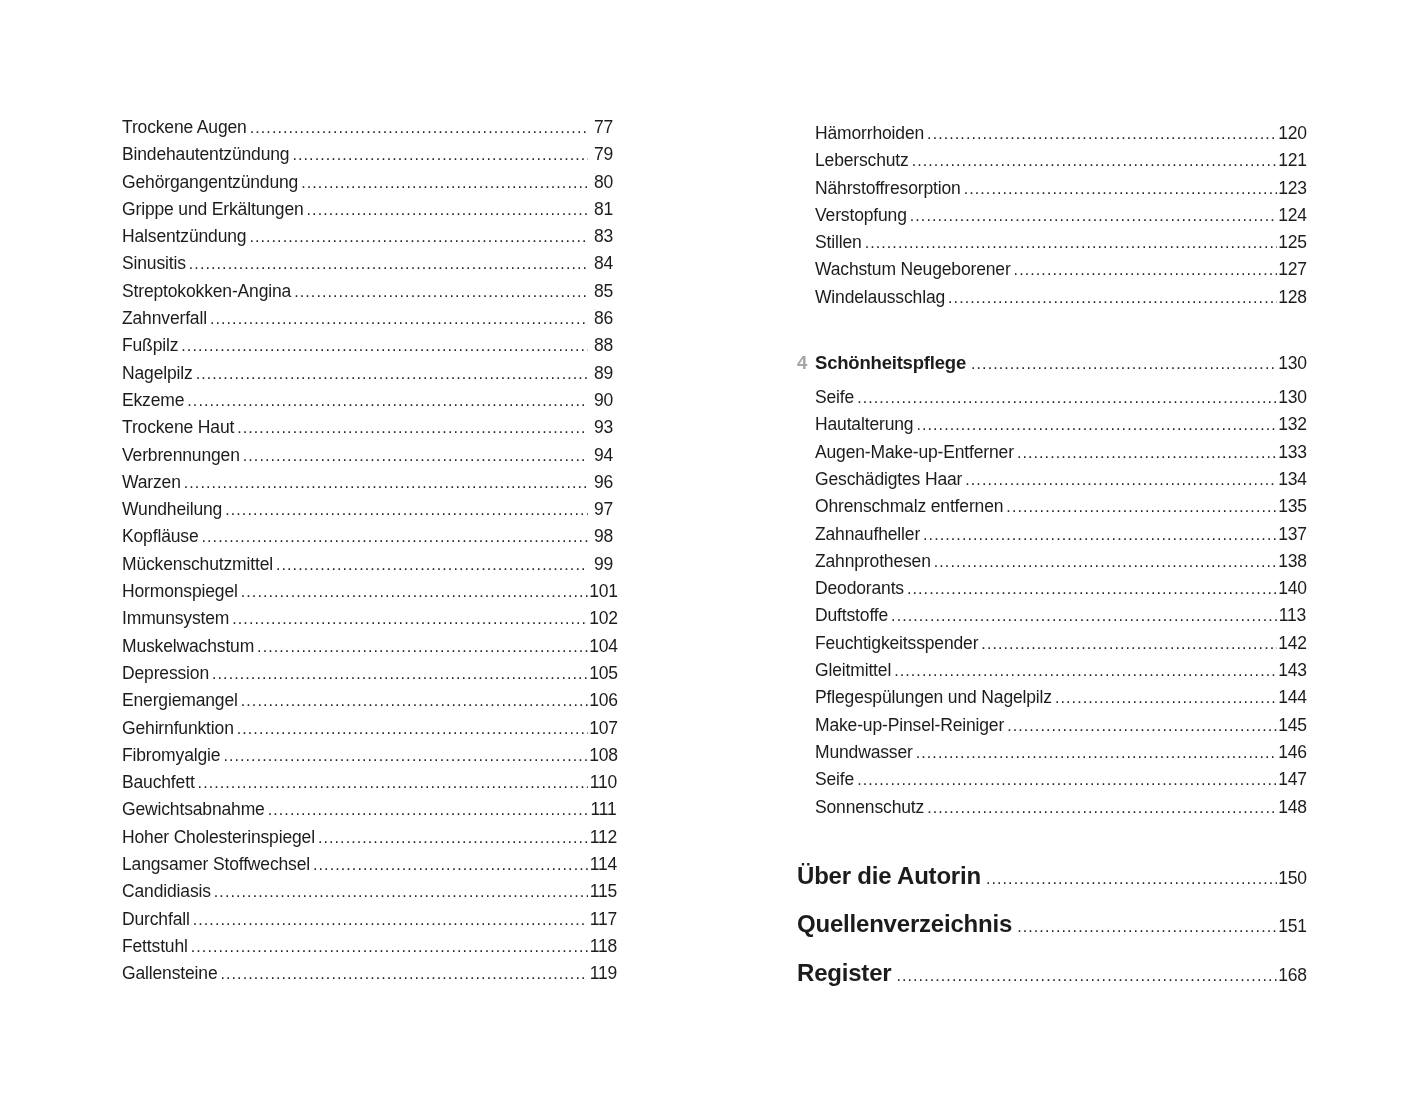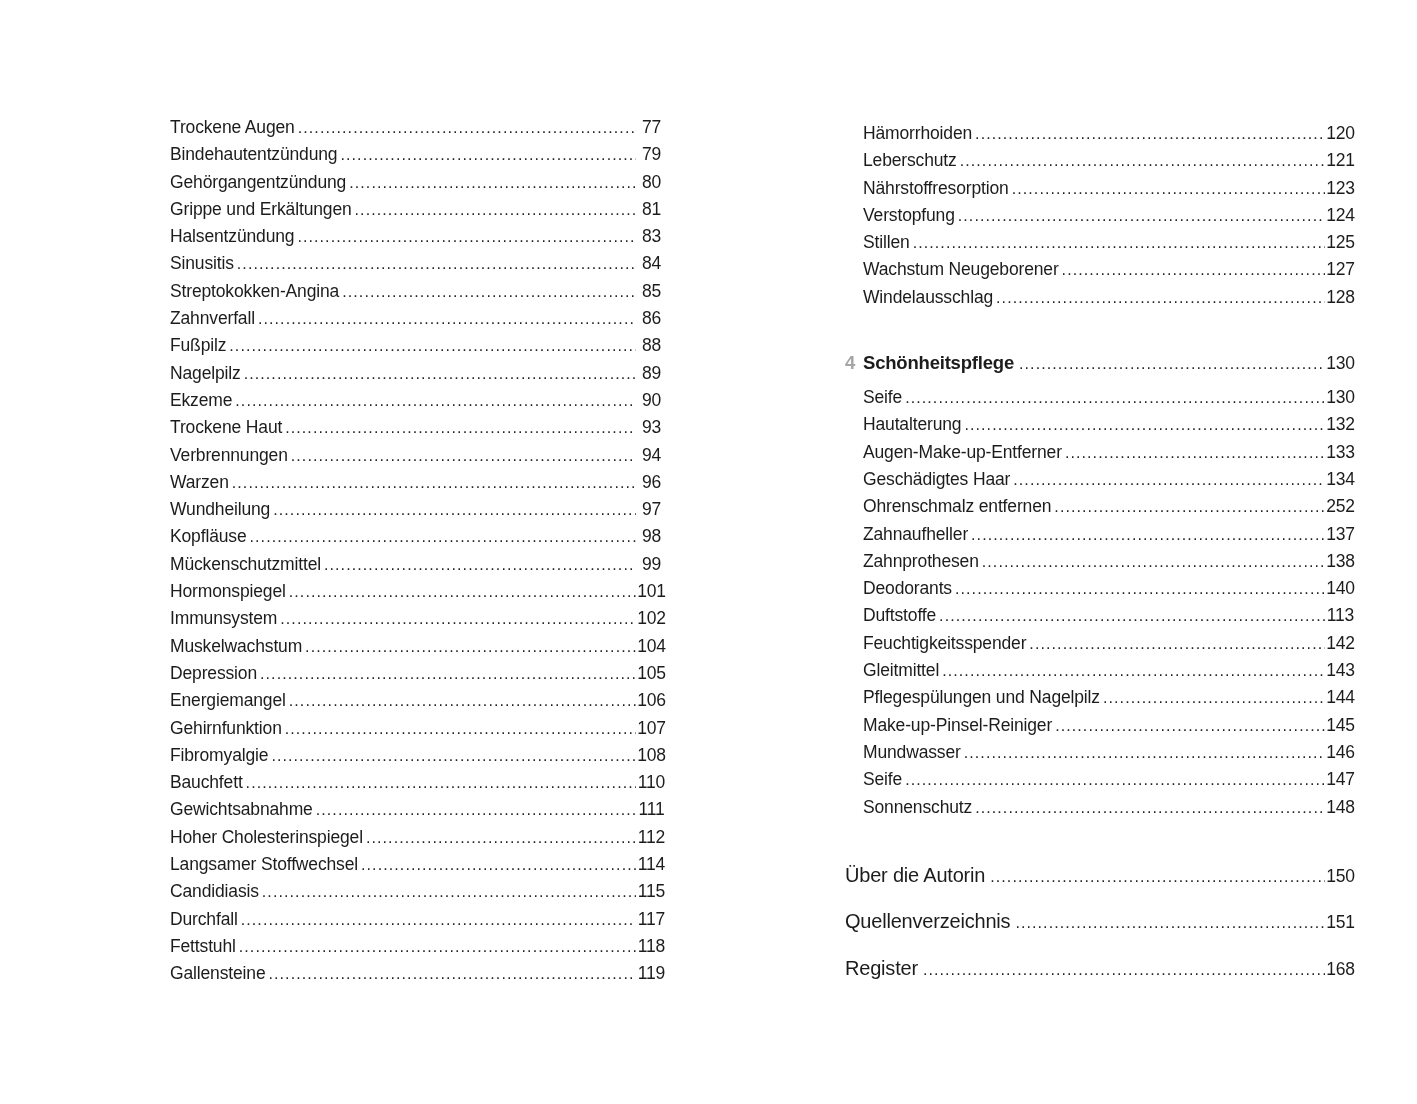--- a/index.html
+++ b/index.html
@@ -12,21 +12,20 @@
     width: 1417px;
     height: 1104px;
     background: #ffffff;
     overflow: hidden;
     font-family: "Liberation Sans", sans-serif;
     color: #1c1c1c;
   }
   .col {
     position: absolute;
     top: 0;
-    margin-left: 48px;
   }
   .col-left {
     left: 122px;
     top: 114px;
     width: 497px;
   }
   .col-right {
     left: 797px;
     top: 120px;
     width: 511px;
@@ -90,22 +89,22 @@
   }
 
   .section-entries { margin-top: 4px; }
 
   
   .backmatter { margin-top: 32px; }
   .backmatter .toc-line {
     line-height: 45.5px;
   }
   .backmatter .toc-label {
-    font-weight: normal;
-    font-size: 20px;
+    font-weight: bold;
+    font-size: 24px;
     letter-spacing: -0.2px;
     padding-right: 5px;
   }
 </style>
 </head>
 <body>
 
 <div class="page" style="color: rgb(28, 28, 28); background: rgb(255, 255, 255);">
 
   <div class="col col-left">
@@ -337,21 +336,21 @@
     <span class="toc-page">133</span>
   </div>
         <div class="toc-line">
     <span class="toc-label">Geschädigtes Haar</span>
     <span class="toc-dots"></span>
     <span class="toc-page">134</span>
   </div>
         <div class="toc-line">
     <span class="toc-label">Ohrenschmalz entfernen</span>
     <span class="toc-dots"></span>
-    <span class="toc-page">252</span>
+    <span class="toc-page">135</span>
   </div>
         <div class="toc-line">
     <span class="toc-label">Zahnaufheller</span>
     <span class="toc-dots"></span>
     <span class="toc-page">137</span>
   </div>
         <div class="toc-line">
     <span class="toc-label">Zahnprothesen</span>
     <span class="toc-dots"></span>
     <span class="toc-page">138</span>

